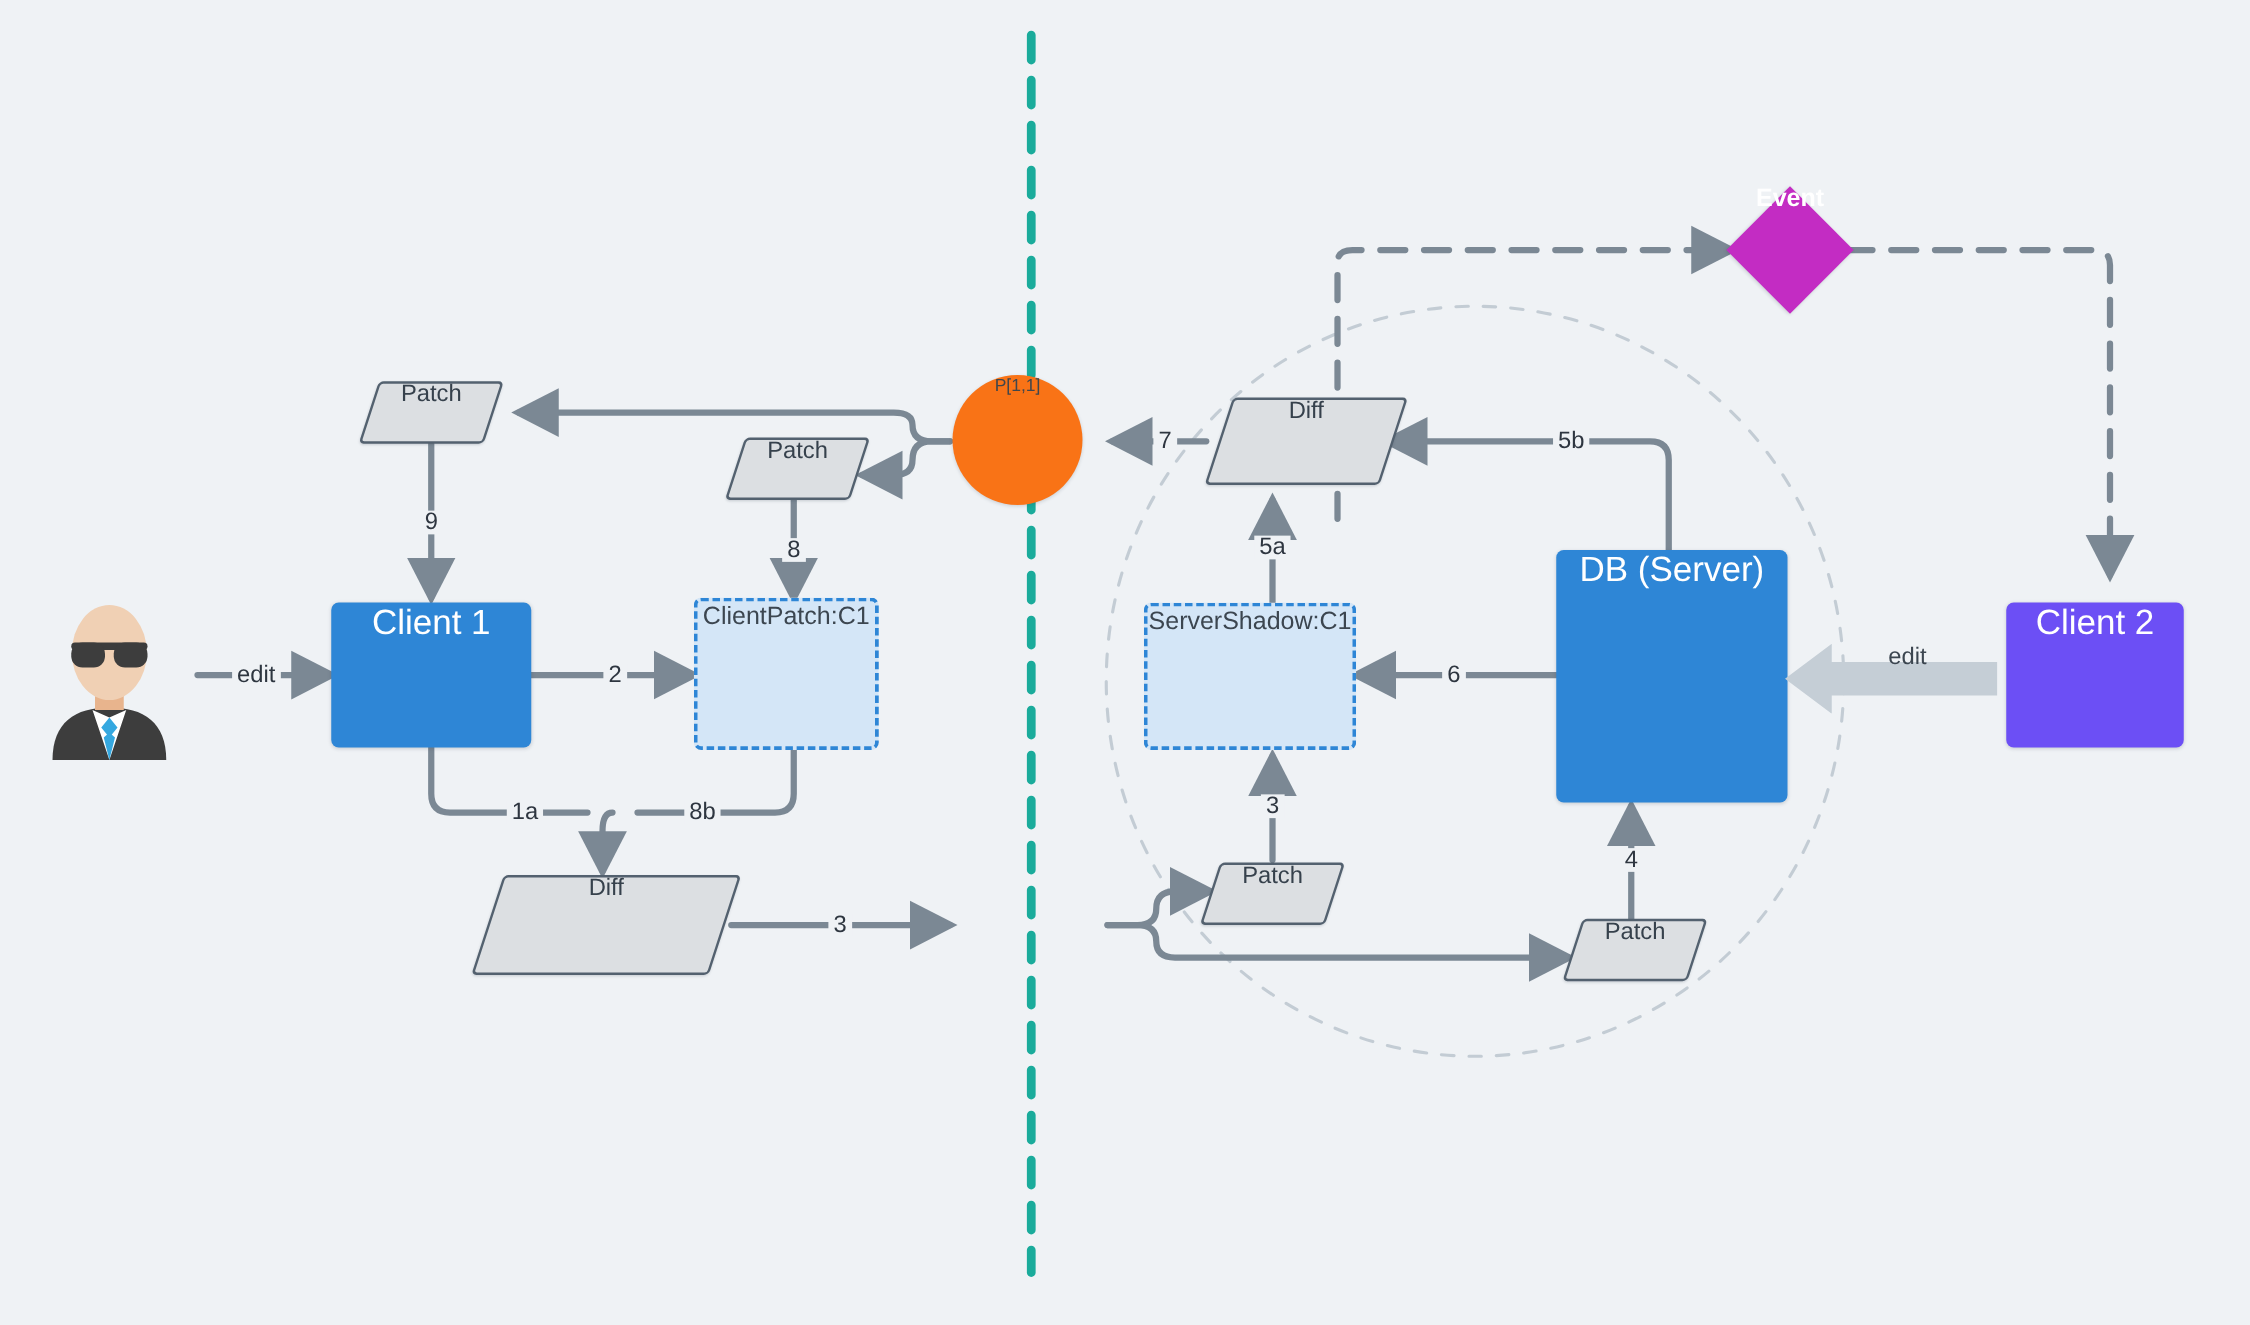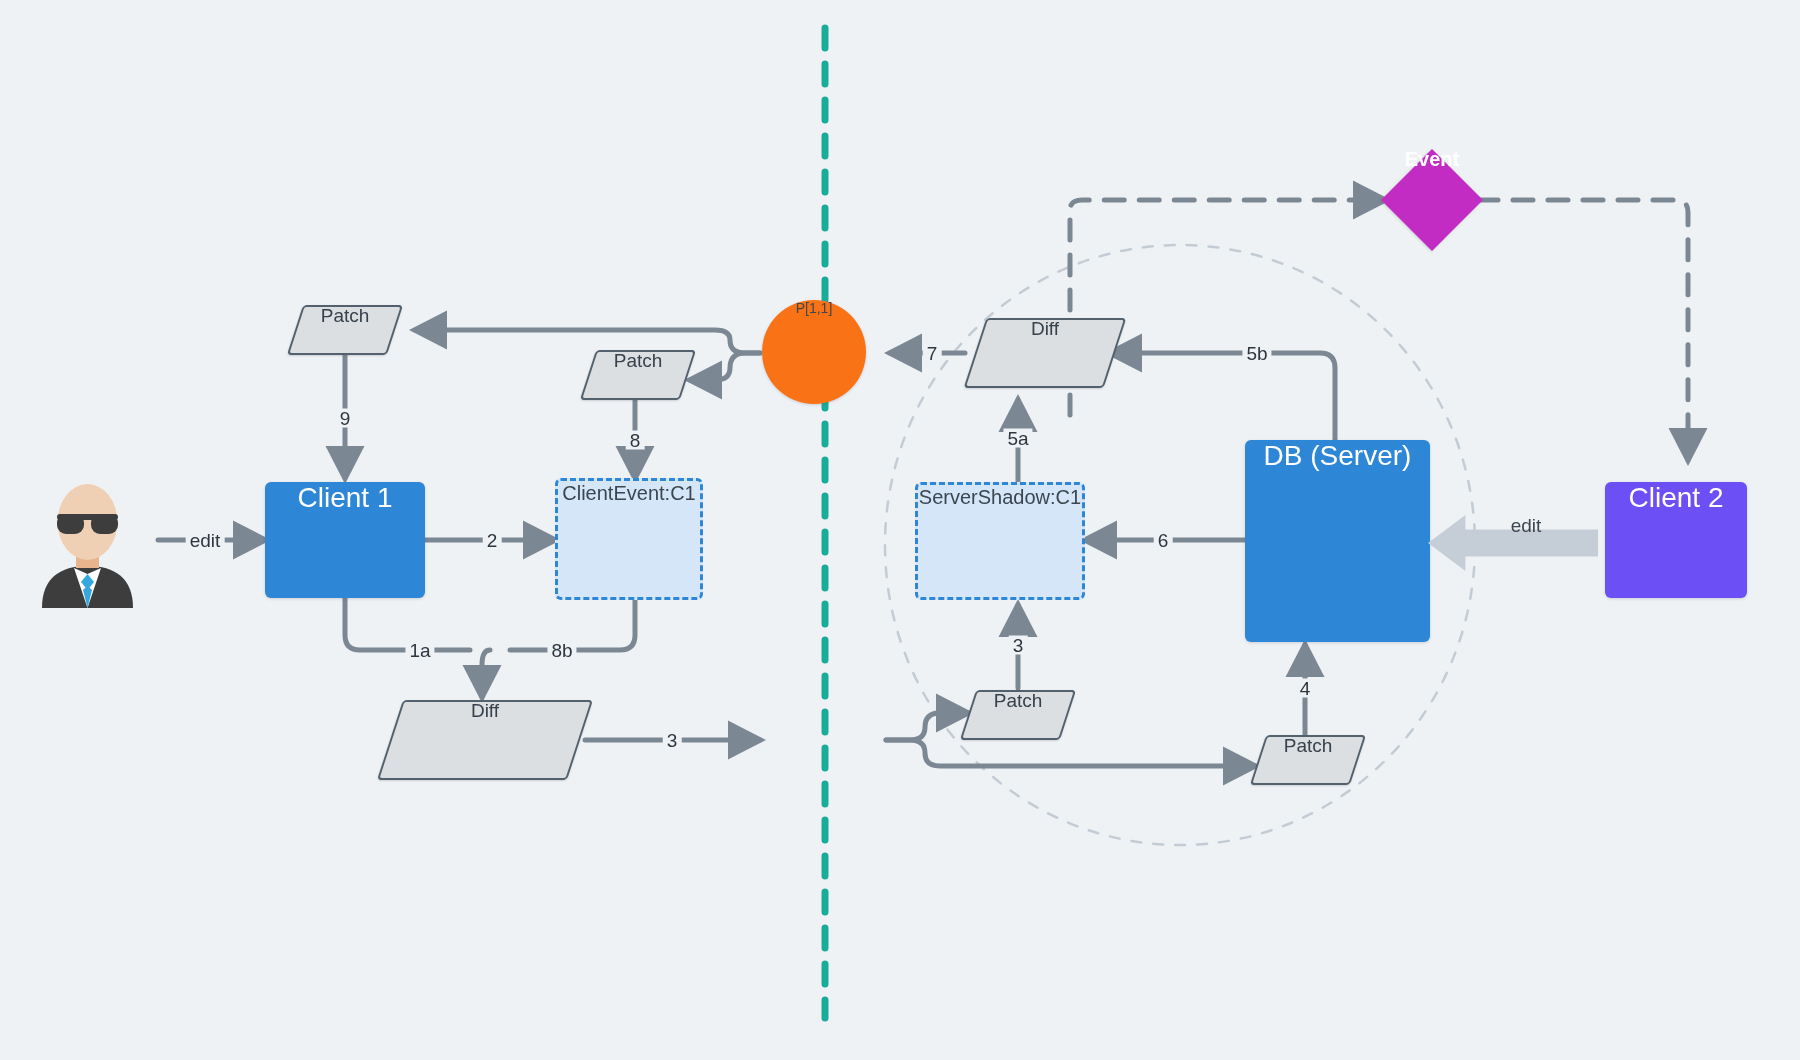--- a/index.html
+++ b/index.html
@@ -176,21 +176,21 @@
       <rect x="61" y="36" width="27" height="20" rx="9" fill="#3d3d3d"></rect>
     </svg>
   </div>
 
   <div class="node box blue" style="left:265px;top:482px;width:160px;height:116px;">
     <span>Client 1</span>
   </div>
 
   <div class="node shadowbox" style="left:555px;top:478px;width:148px;height:122px;flex-direction:row;">
     <span>Client</span>
-    <span>Event:</span>
+    <span>Patch:</span>
     <span>C1</span>
   </div>
 
   <div class="node para" style="left:295px;top:305px;width:100px;height:50px;">
     <div class="pg"></div>
     <span class="pgtxt">Patch</span>
   </div>
 
   <div class="node para" style="left:588px;top:350px;width:100px;height:50px;">
     <div class="pg"></div>

